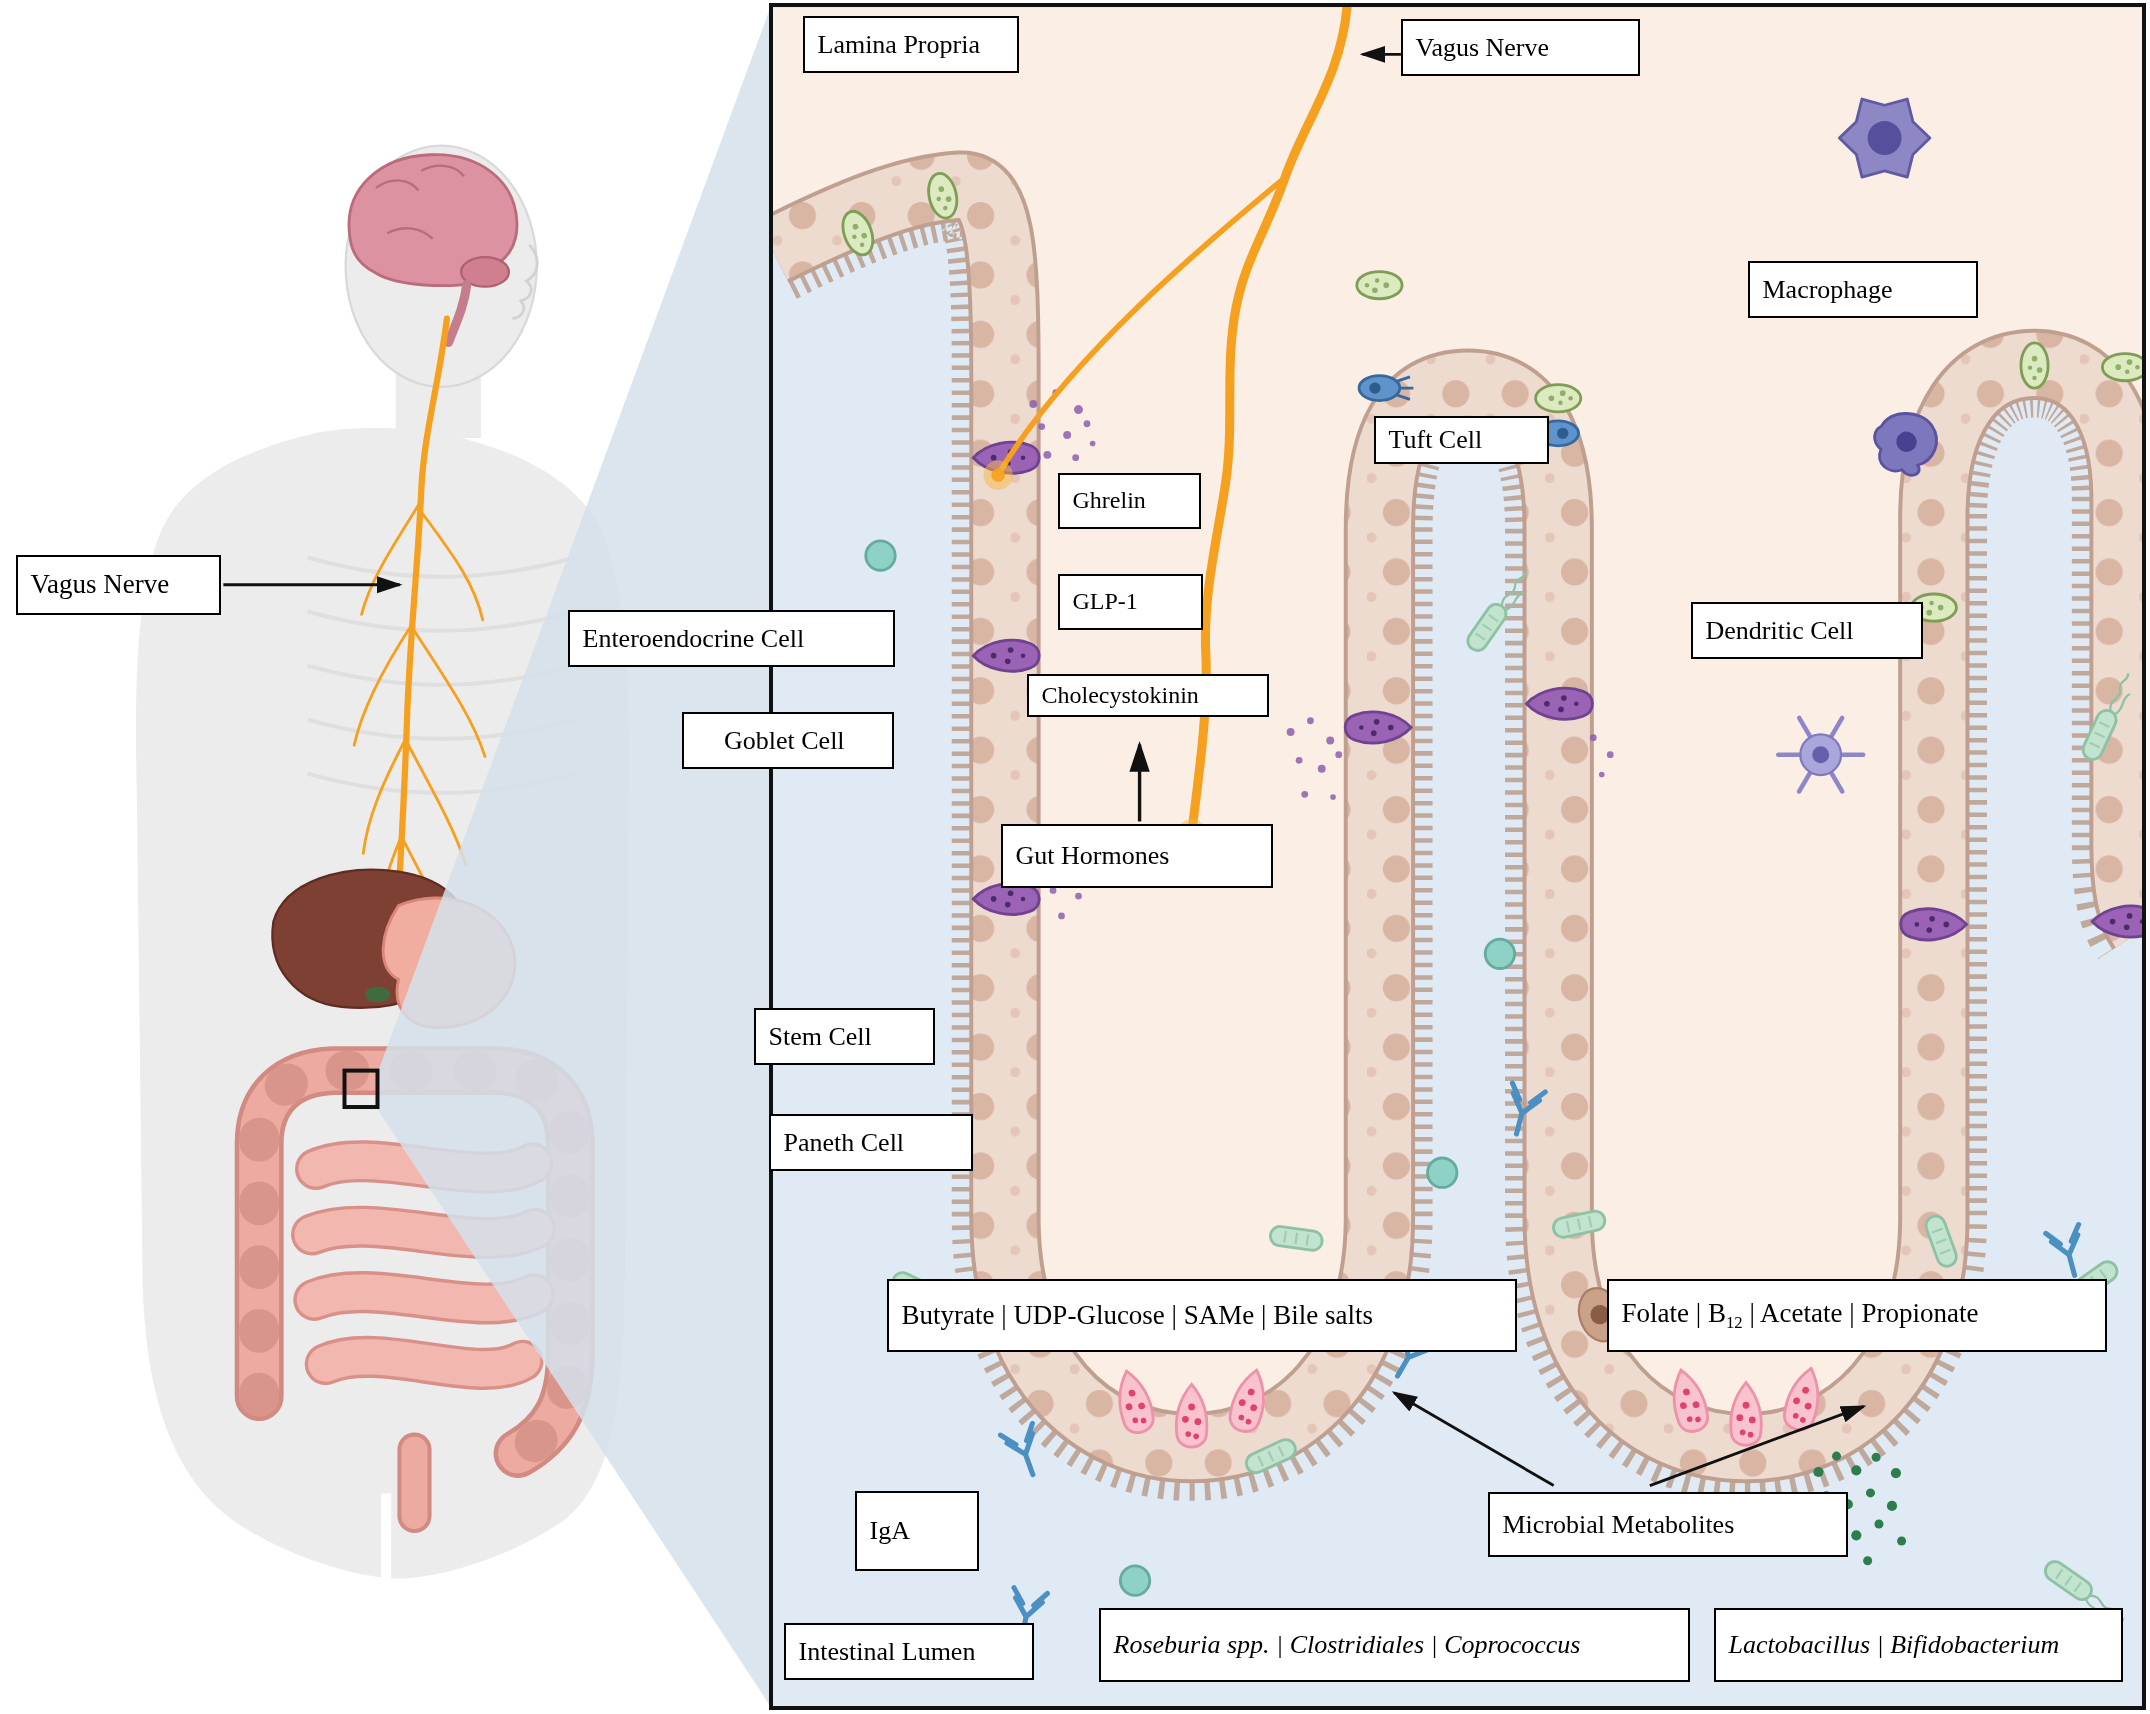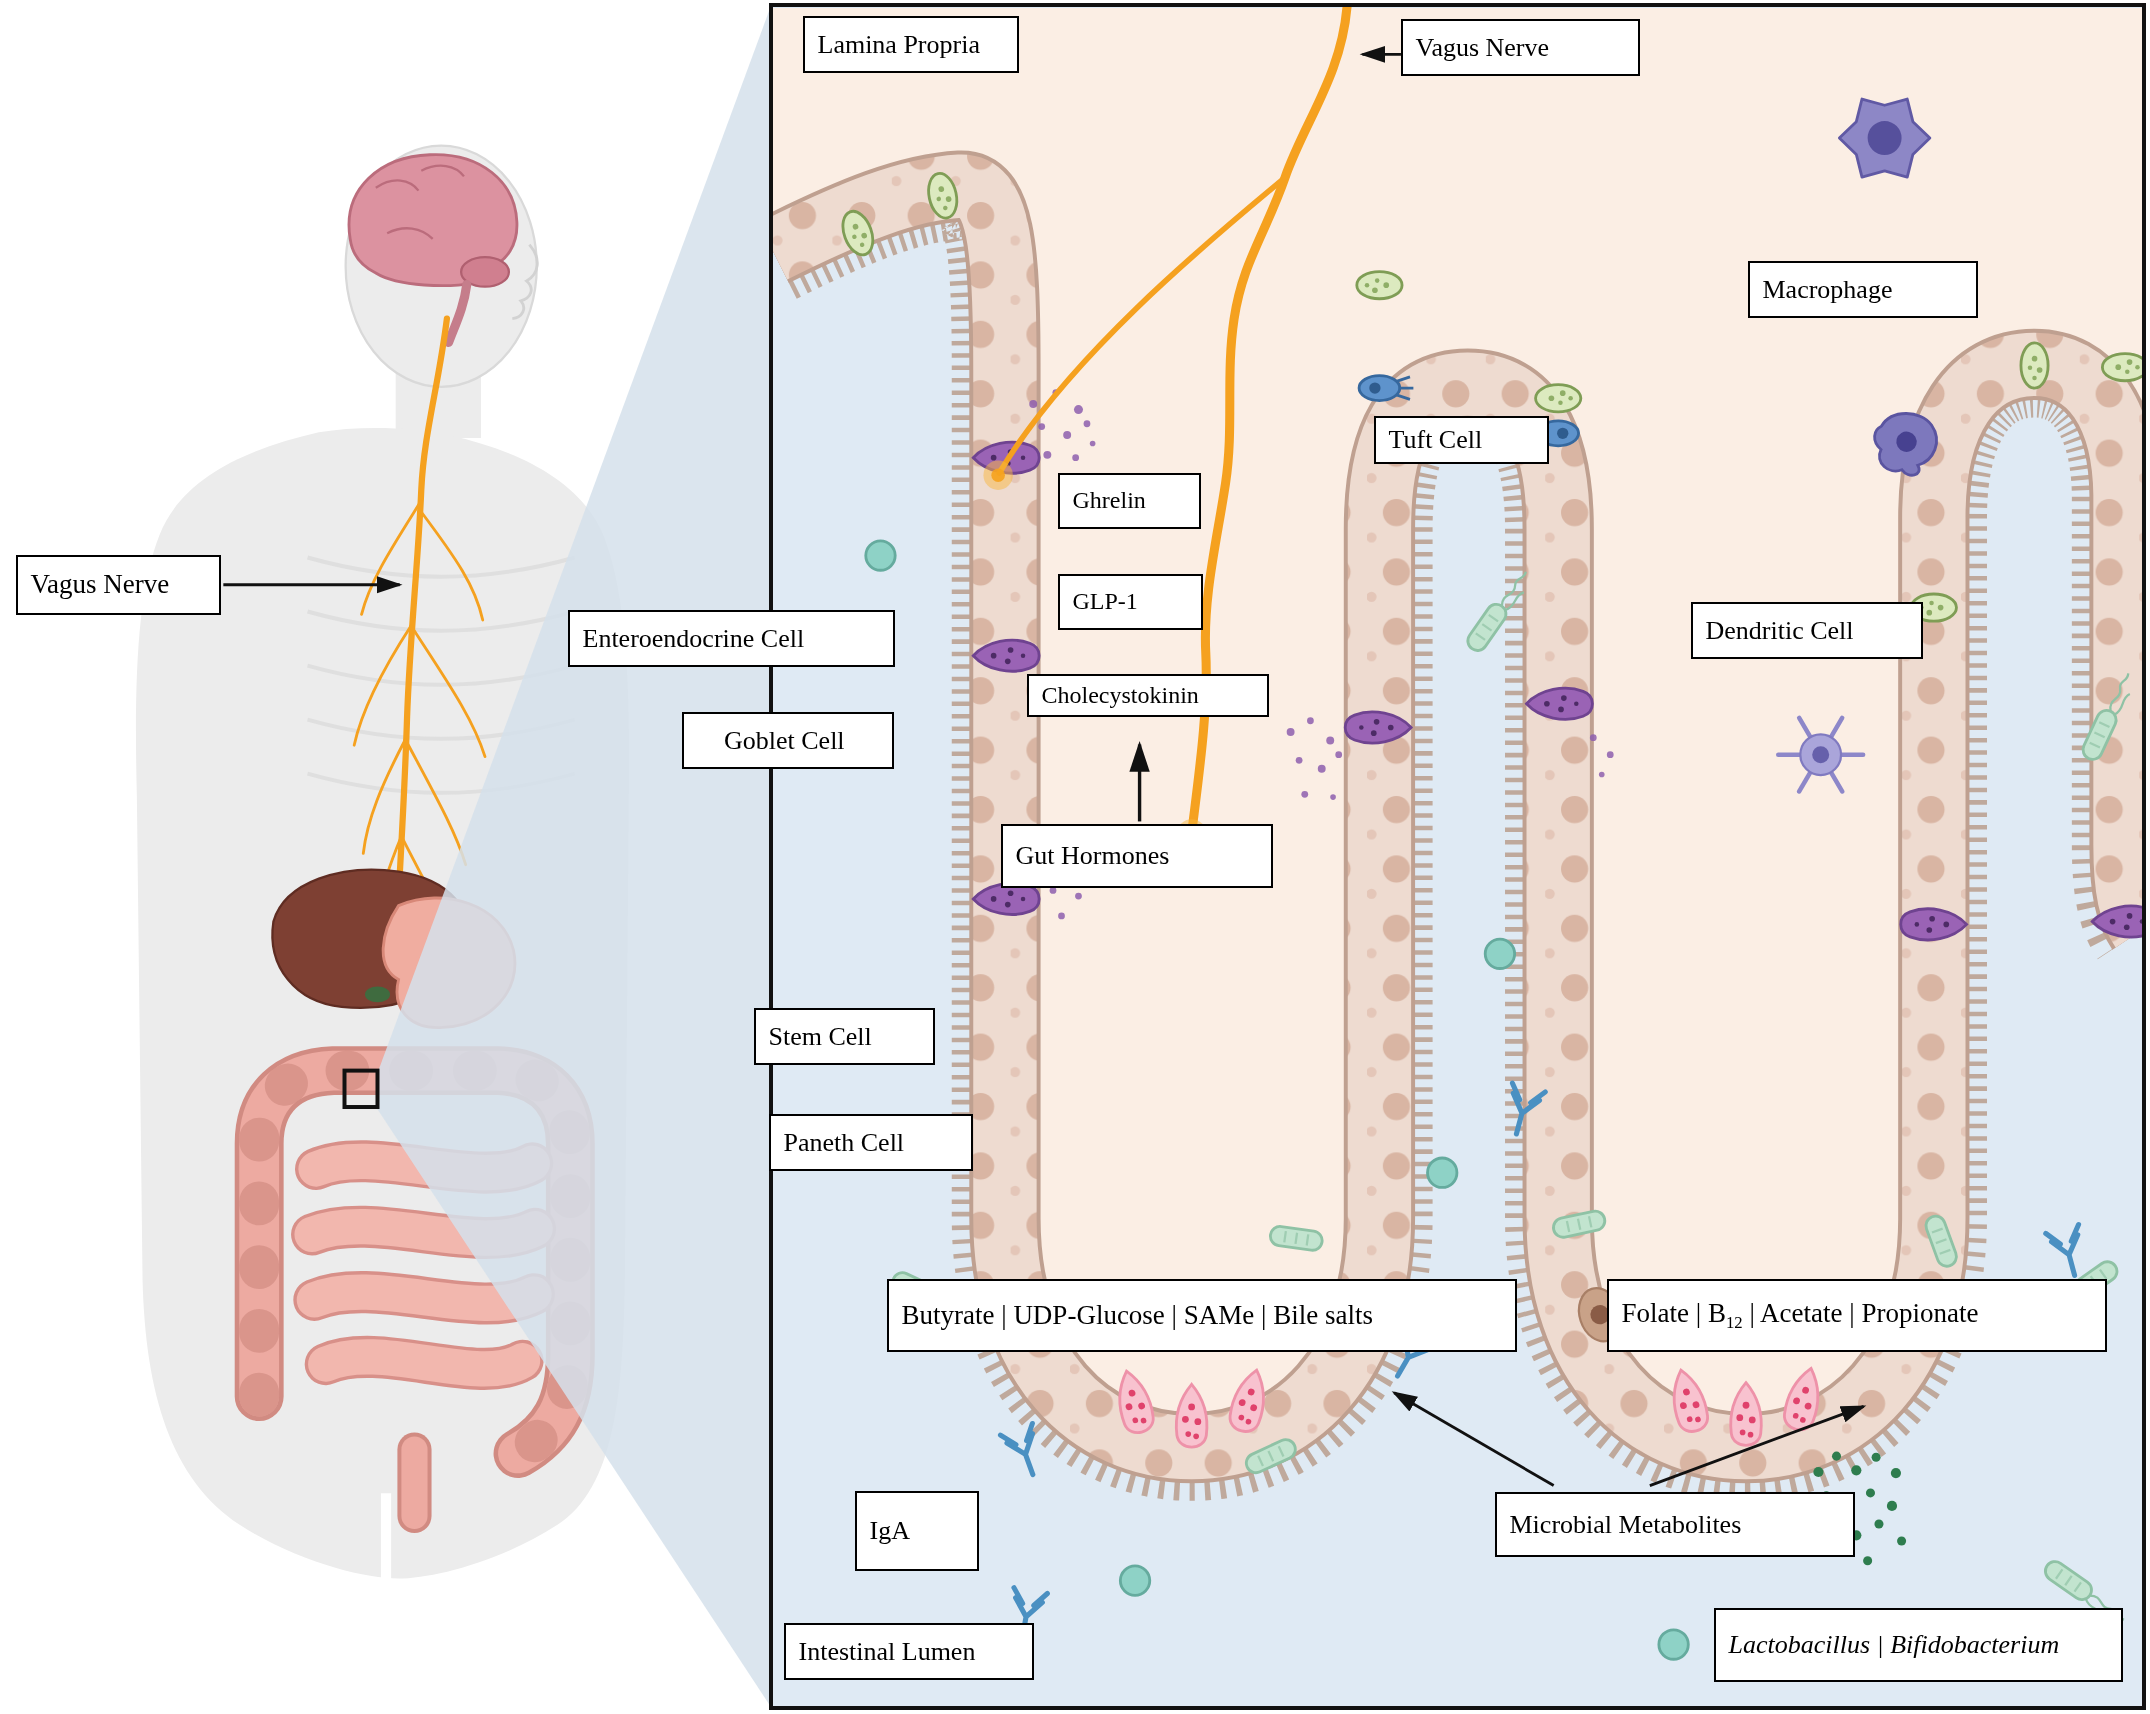--- a/index.html
+++ b/index.html
@@ -409,27 +409,30 @@
     </div>
   <div class="lbl" style="left:769px;top:1114px;width:204px;height:57px;">
       <span>Paneth Cell</span>
     </div>
   <div class="lbl big" style="left:887px;top:1279px;width:630px;height:73px;">
       <span>Butyrate | UDP-Glucose | SAMe | Bile salts</span>
     </div>
   <div class="lbl big" style="left:1607px;top:1279px;width:500px;height:73px;">
     <span><span>Folate | B</span><sub class="b12">12</sub><span> | Acetate | Propionate</span></span>
   </div>
-  <div class="lbl" style="left:1488px;top:1492px;width:360px;height:65px;margin-left:7px;">
+  <div class="lbl" style="left:1488px;top:1492px;width:360px;height:65px;">
       <span>Microbial Metabolites</span>
     </div>
   <div class="lbl" style="left:855px;top:1491px;width:124px;height:80px;">
       <span>IgA</span>
     </div>
   <div class="lbl" style="left:784px;top:1623px;width:250px;height:57px;">
       <span>Intestinal Lumen</span>
     </div>
+  <div class="lbl it" style="left:1099px;top:1608px;width:591px;height:74px;">
+      <span>Roseburia spp. | Clostridiales | Coprococcus</span>
+    </div>
   <div class="lbl it" style="left:1714px;top:1608px;width:409px;height:74px;">
       <span>Lactobacillus | Bifidobacterium</span>
     </div>
 
 </div>
 
 
 </body></html>

